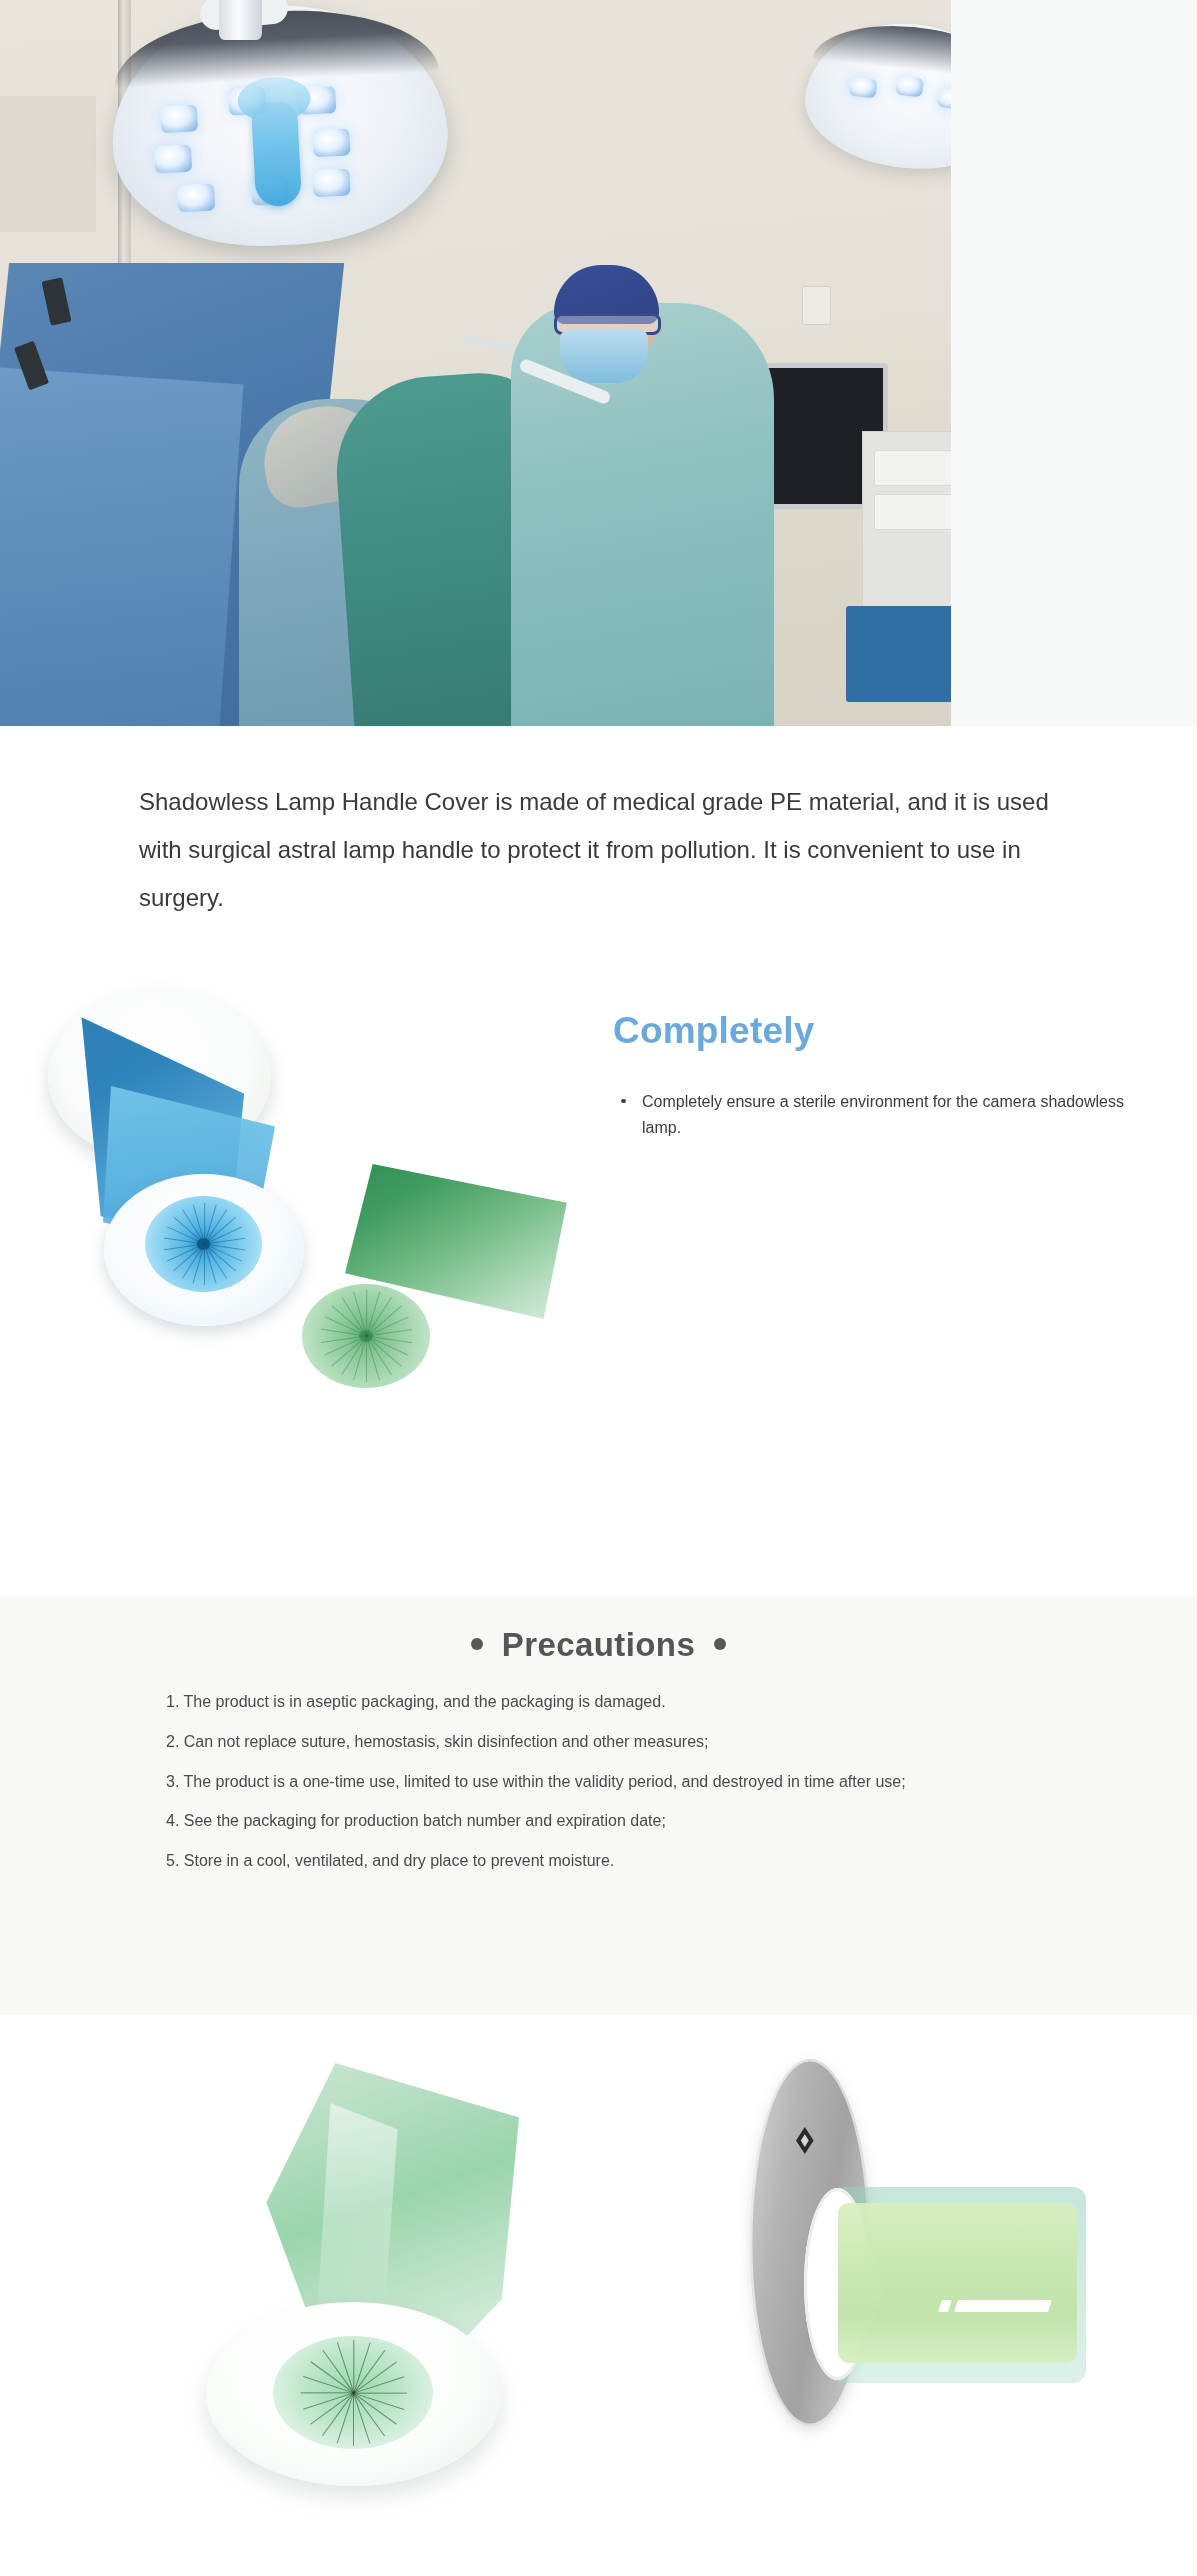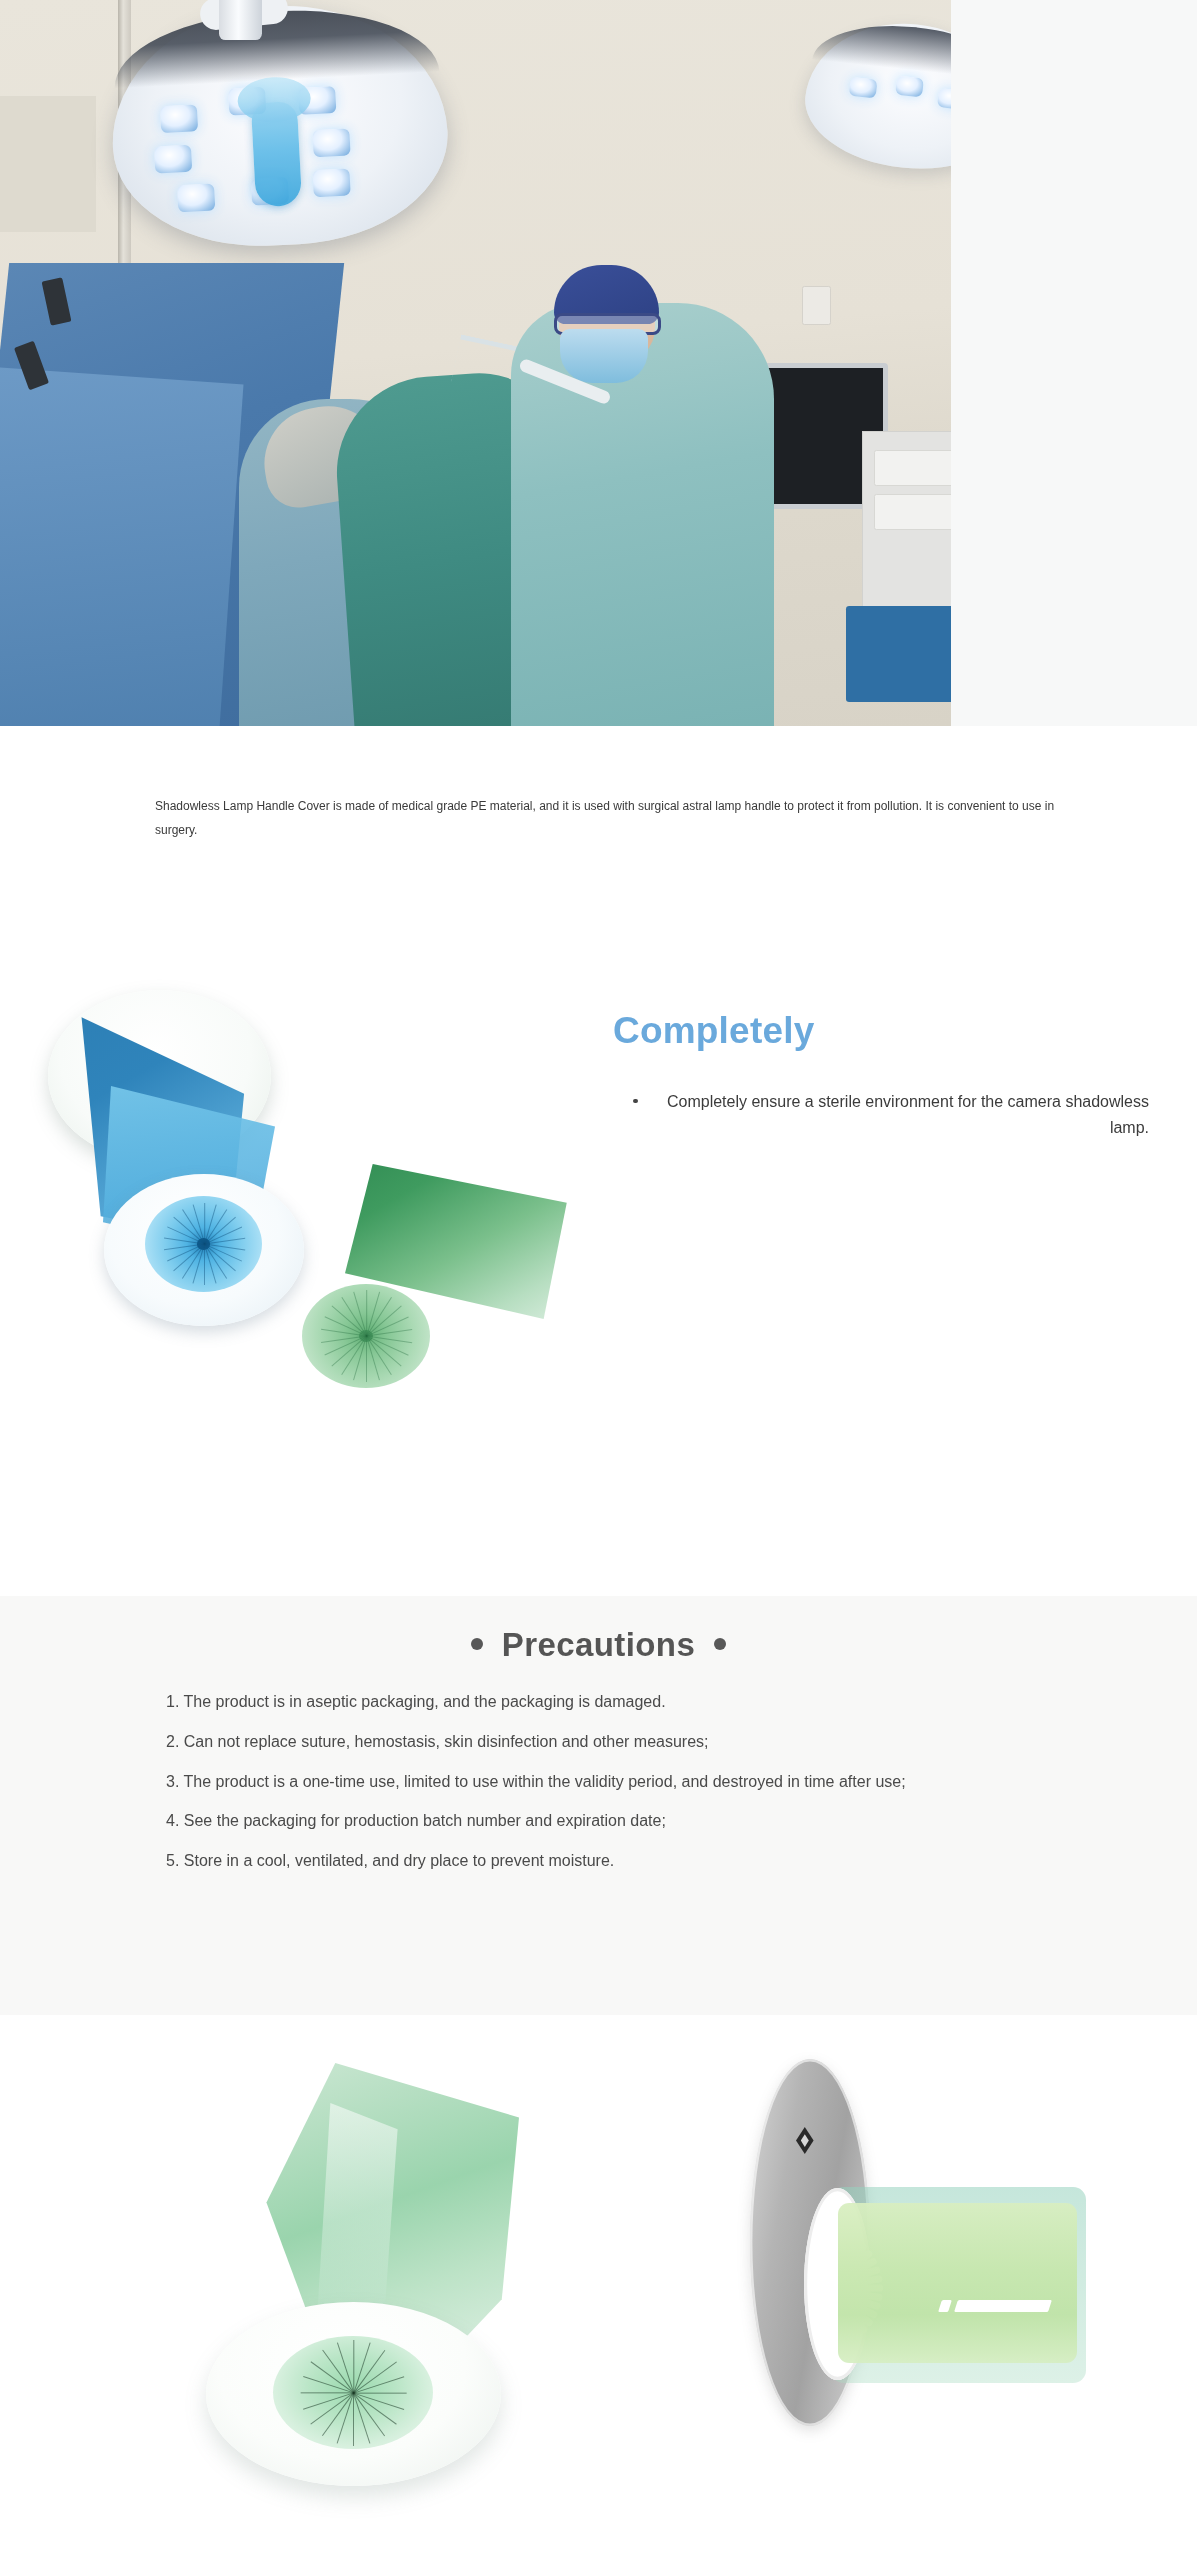--- a/index.html
+++ b/index.html
@@ -96,22 +96,22 @@
     border-top:5.6px solid #d9e2e6;border-right:5.6px solid #d9e2e6;border-radius:0 96px 0 0;transform:rotate(12deg);}
   .instrument{position:absolute;left:517px;top:375px;width:96px;height:12.8px;background:#e9eef0;border-radius:6.4px;transform:rotate(22deg);}
   .bin{position:absolute;left:846px;top:606px;width:144px;height:96px;background:#2f6fa4;border-radius:3.2px;}
   .table-teal{position:absolute;left:263px;top:662px;width:415px;height:72px;background:#4f9b90;}
 
   .hero-right{position:absolute;left:951px;top:0;width:246px;height:726px;background:#f7f8f8;}
 
   
   .desc{position:absolute;left:0;top:726px;width:1197px;height:247px;background:#fff;}
   .desc p{
-    position:absolute;left:139px;top:52px;width:942px;margin:16px;
-    font-size:12px;line-height:2.0;color:#3a3a3a;font-weight:400;
+    position:absolute;left:139px;top:52px;width:942px;margin:0;
+    font-size:24px;line-height:2.0;color:#3a3a3a;font-weight:400;
   }
 
   
   .adv{position:absolute;left:0;top:974px;width:1197px;height:622px;background:#fff;}
   .adv-img{position:absolute;left:48px;top:16px;width:527px;height:543px;}
   
   .bag-blue{
     position:absolute;left:24px;top:12px;width:239px;height:255px;
     background:linear-gradient(150deg,#2d7fb5 0%,#2f84bb 28%,#53a5d4 58%,#78c1e6 82%,#a9dcf4 100%);
     clip-path:polygon(4% 6%,72% 36%,66% 94%,12% 84%);
@@ -151,21 +151,21 @@
   }
   .knob-green:after{content:"";position:absolute;left:50%;top:50%;width:14.4px;height:12.8px;margin:-6.4px 0 0 -7.2px;border-radius:50%;background:#4a9b62;}
   .rays-g{position:absolute;left:254px;top:294px;width:128px;height:104px;}
   .rays-g i{position:absolute;left:50%;top:50%;width:1.2px;height:46px;background:rgba(40,110,65,.38);transform-origin:50% 0;}
 
   .adv-body{position:absolute;left:613px;top:0;width:559px;}
   .adv-title{
     margin:0;padding:0;font-size:37px;font-weight:bold;color:#6aa9dc;letter-spacing:0.2px;
     line-height:1;padding-top:38px;
   }
-  .adv-list{list-style:none;margin:12px;padding:0;margin-top:40px;text-align:right;}
+  .adv-list{list-style:none;margin:0;padding:0;margin-top:40px;}
   .adv-list li{
     position:relative;padding-left:29px;margin-bottom:8px;
     font-size:16px;line-height:1.62;color:#3b3b3b;max-width:495px;
   }
   .adv-list li:before{content:"";position:absolute;left:8px;top:9.6px;width:4.8px;height:4.8px;border-radius:50%;background:#444;}
 
   
   .prec{position:absolute;left:0;top:1596px;width:1197px;height:419px;background:#f8f8f7;}
   .prec-head{
     margin:0;padding-top:30px;text-align:center;

